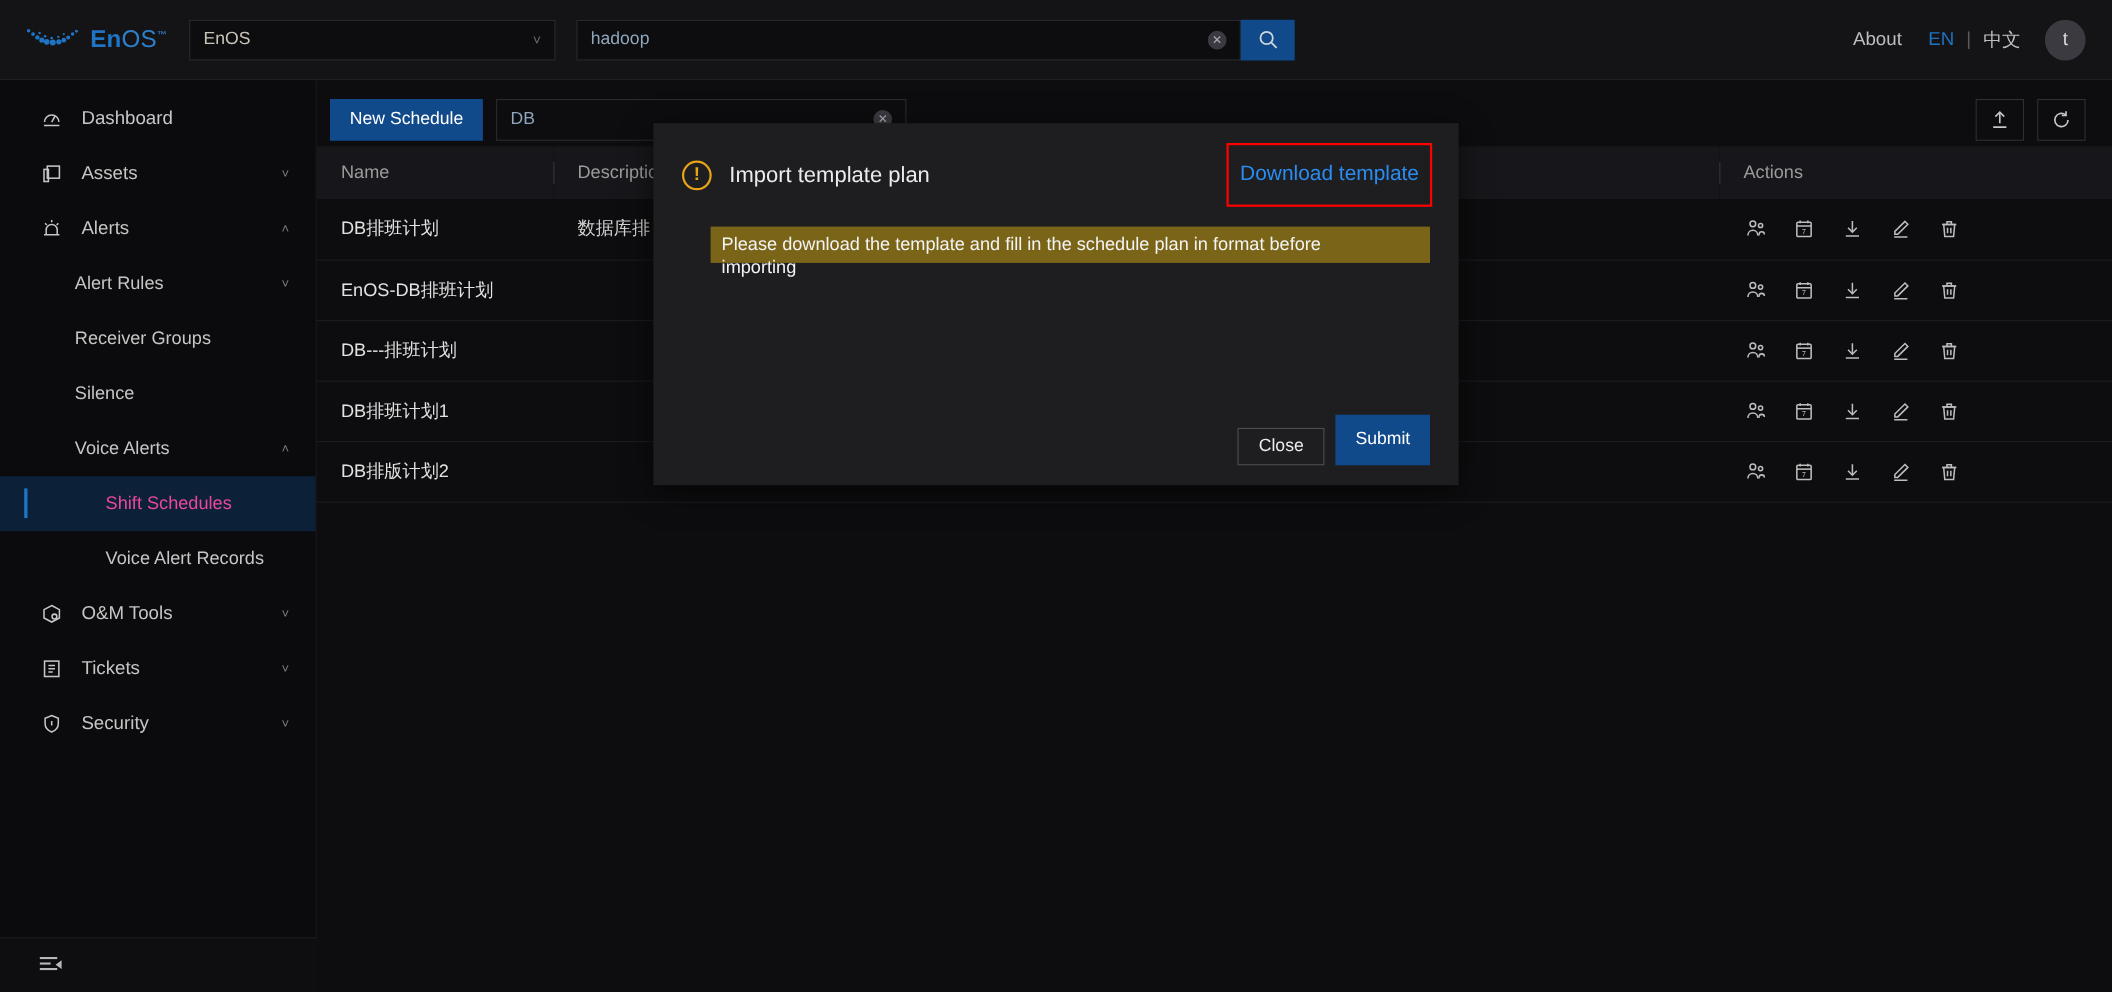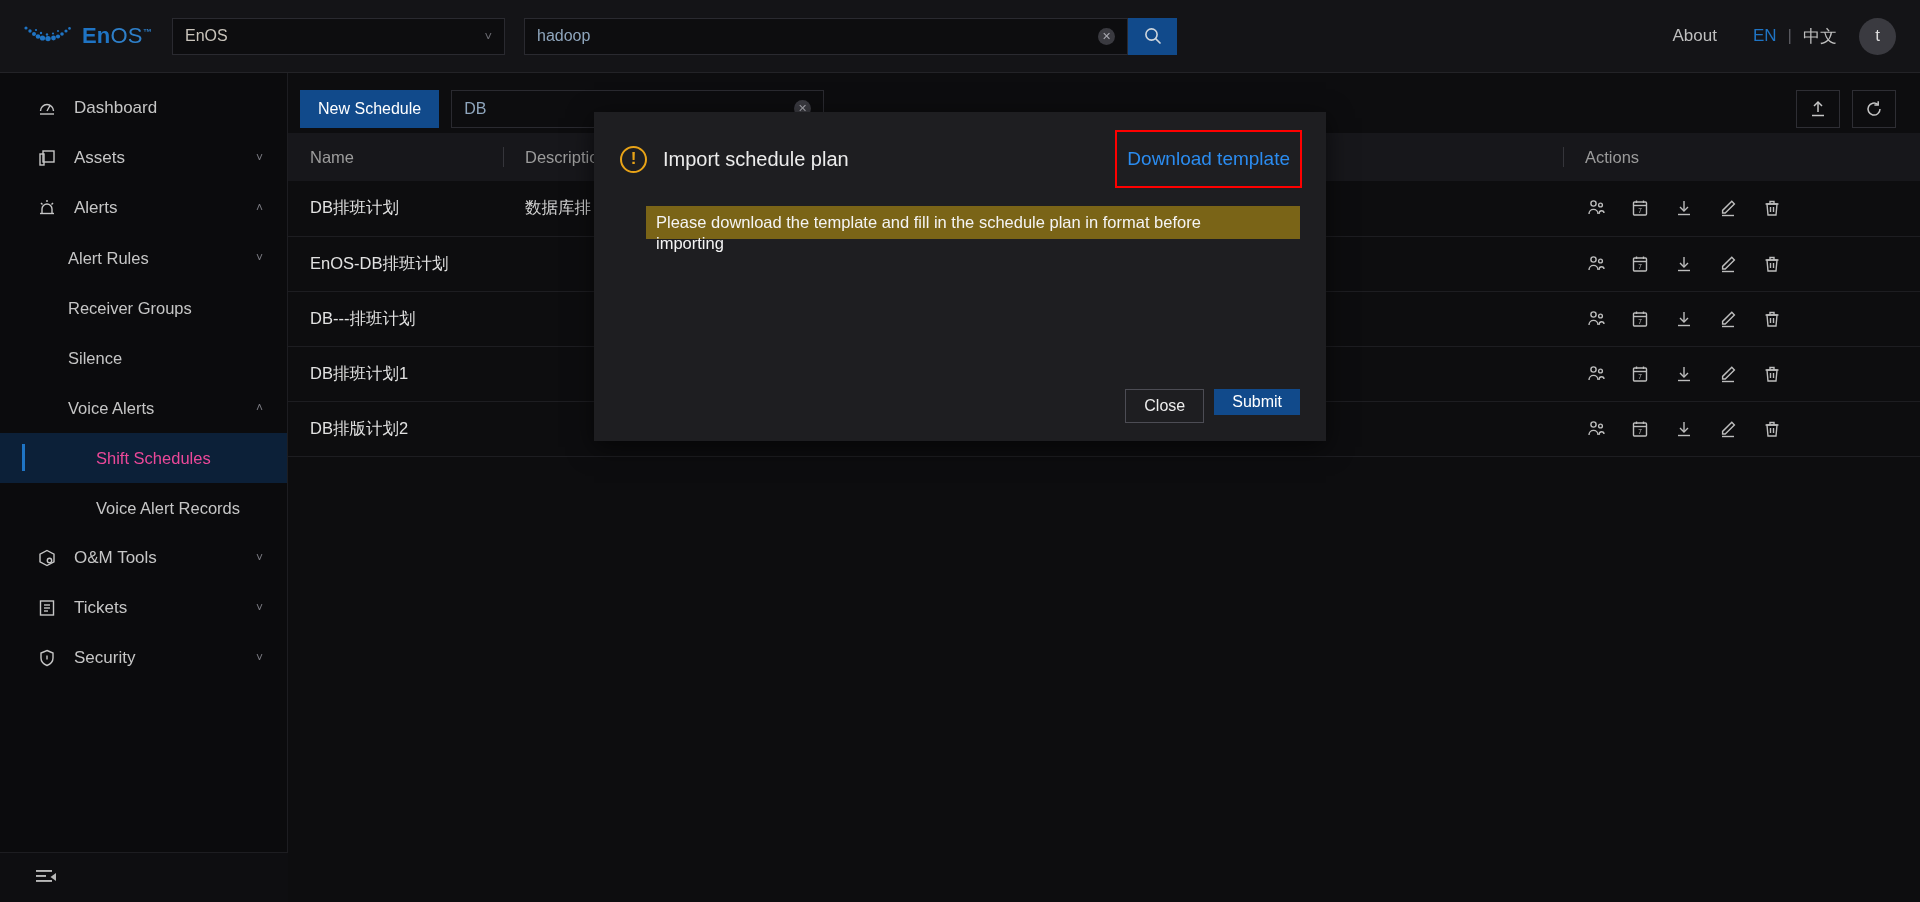--- a/index.html
+++ b/index.html
@@ -50,21 +50,21 @@
     width: 49px; height: 37px; background: #114a8b;
     display: flex; align-items: center; justify-content: center;
     cursor: pointer;
   }
 
   .top-right {
     margin-left: auto; margin-right: 24px;
     display: flex; align-items: center; gap: 0;
     font-size: 17px; color: #bfbfbf;
   }
-  .top-right .about { margin-right: 36px; cursor: pointer; }
+  .top-right .about { margin-right: 24px; cursor: pointer; }
   .top-right .lang-en { color: #1f74c4; cursor: pointer; }
   .top-right .lang-sep { margin: 0 11px; color: #5a5a60; }
   .top-right .lang-cn { color: #bfbfbf; cursor: pointer; margin-right: 22px; }
   .avatar {
     width: 37px; height: 37px; border-radius: 50%; background: #3a3a40;
     display: flex; align-items: center; justify-content: center;
     font-size: 17px; color: #ddd; cursor: pointer;
   }
 
   
@@ -175,29 +175,29 @@
     font-size: 16.5px; background: transparent;
   }
   .dropzone {
     position: absolute; left: 684px; top: 248px; width: 600px; height: 118px;
     background: #2b2b33; border: 1px dashed #4a4a52;
     display: flex; align-items: center; justify-content: center;
     font-size: 17px; color: #e6e6e6; cursor: pointer;
   }
   .modal-foot {
     position: absolute; right: 26px; bottom: 18px;
-    display: flex; gap: 10px; align-items: flex-start; padding-left: 12px;
+    display: flex; gap: 10px; align-items: flex-end; padding-left: 12px;
   }
   .btn-ghost {
     height: 34px; padding: 0 18px; background: transparent;
     border: 1px solid #4c4c54; color: #ededed; font-size: 16px;
     cursor: pointer; font-family: "Liberation Sans", sans-serif;
   }
   .btn-submit {
-    height: 26px; padding: 0 18px; background: #114a8b; border: none;
+    height: 46px; padding: 0 18px; background: #114a8b; border: none;
     color: #fff; font-size: 16px; cursor: pointer;
     font-family: "Liberation Sans", sans-serif;
   }
   svg { display: block; }
 </style>
 </head>
 <body>
 
 <div class="topbar">
   <div class="brand">
@@ -637,21 +637,21 @@
           </td>
         </tr>
       </tbody>
   </table>
 
 </div>
 
 <div class="modal">
   <div class="modal-head">
     <div class="warn-ic">!</div>
-    <div class="modal-title">Import schedule plan</div>
+    <div class="modal-title">Import template plan</div>
     <div class="dl-template">Download template</div>
   </div>
   <div class="alert-banner">
     <span>Please download the template and fill in the schedule plan in format before</span>
     <span class="banner-overflow">importing</span>
   </div>
   <div class="modal-foot">
     <button class="btn-ghost">Close</button>
     <button class="btn-submit">Submit</button>
   </div>

